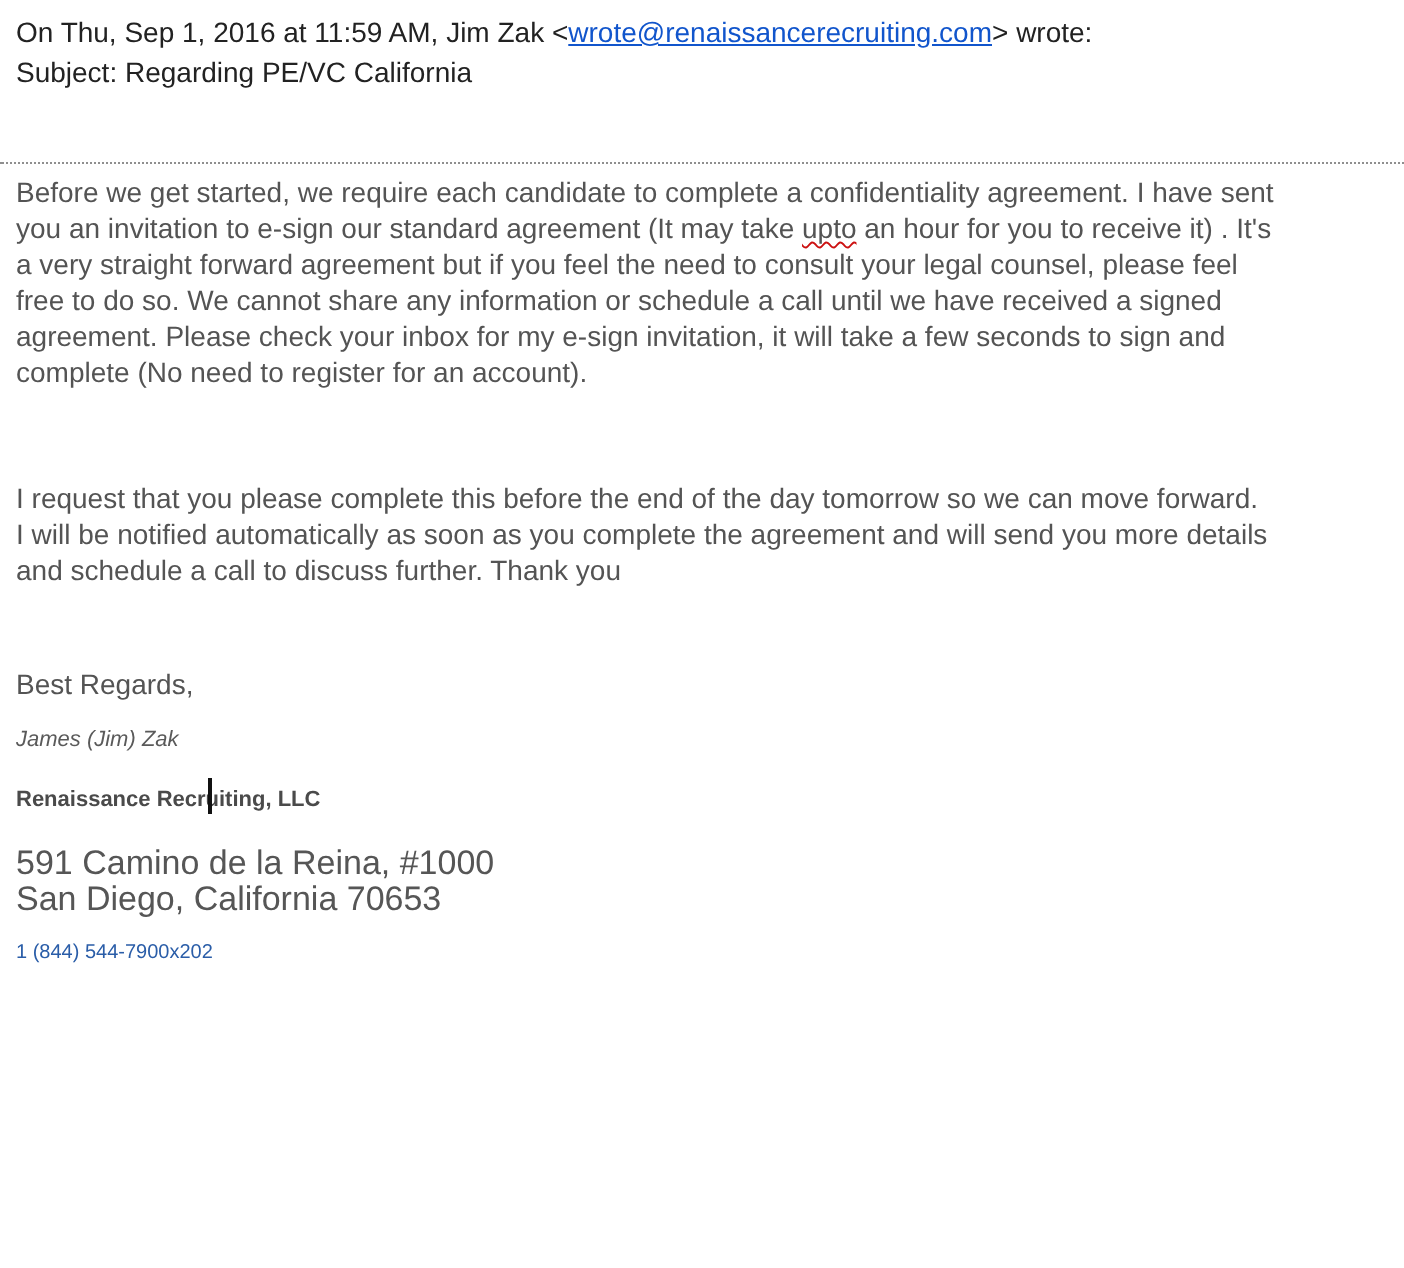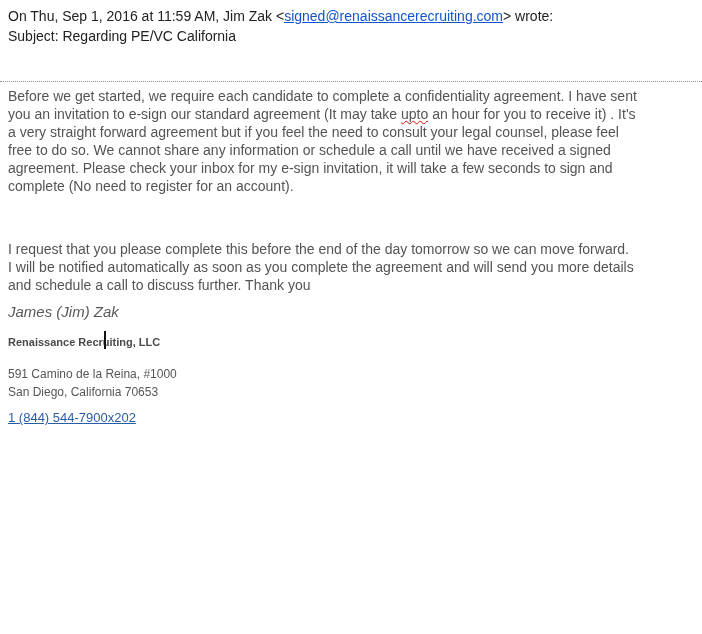--- a/index.html
+++ b/index.html
@@ -87,21 +87,21 @@
   }
   .para3 { margin-top: 45px; }
   .closing {
     margin-top: 38px;
     font-size: 14px;
     line-height: 20px;
     color: #545454;
   }
   .sig-name {
     margin-top: 8px;
-    font-size: 15px;
+    font-size: 11px;
     line-height: 20px;
     font-style: italic;
     color: #5a5a5a;
   }
   .linkedin-line { margin-top: 5px; line-height: 14px; }
   a.linkedin-link {
     font-size: 11px;
     font-weight: bold;
     color: #2a5da8;
     text-decoration: underline;
@@ -118,56 +118,56 @@
   .text-cursor {
     position: absolute;
     left: 96px;
     top: -2px;
     width: 1.5px;
     height: 18px;
     background: #111111;
   }
   .address {
     margin-top: 14px;
-    font-size: 12px;
+    font-size: 17px;
     line-height: 18px;
     color: #565656;
     white-space: pre-wrap;
   }
   .phone-line { margin-top: 7px; line-height: 18px; }
   a.phone-link {
-    font-size: 13px;
+    font-size: 10px;
     color: #2a5da8;
-    text-decoration: underline;
   }
 </style>
 </head>
 <body>
 
 <div class="email-body">
 
-  <p class="header-line"><span>On Thu, Sep 1, 2016 at 11:59 AM, Jim Zak &lt;</span><a class="link">signed@renaissancerecruiting.com</a><span>&gt; wrote:</span></p>
+  <p class="header-line"><span>On Thu, Sep 1, 2016 at 11:59 AM, Jim Zak &lt;</span><a class="link">wrote@renaissancerecruiting.com</a><span>&gt; wrote:</span></p>
 
   <p class="header-line">Subject: Regarding PE/VC California</p>
 
 
 
   <hr class="divider">
 
   <p class="para para2"><span>Before we get started, we require each candidate to complete a confidentiality agreement. I have sent
 you an invitation to e-sign our standard agreement (It may take </span><span class="misspelled">upto</span><span> an hour for you to receive it) . It's
 a very straight forward agreement but if you feel the need to consult your legal counsel, please feel
 free to do so. We cannot share any information or schedule a call until we have received a signed
 agreement. Please check your inbox for my e-sign invitation, it will take a few seconds to sign and
 complete (No need to register for an account).</span></p>
 
   <p class="para para3">I request that you please complete this before the end of the day tomorrow so we can move forward.
 I will be notified automatically as soon as you complete the agreement and will send you more details
 and schedule a call to discuss further. Thank you</p>
 
+  <p class="closing">Best Regards,</p>
 
   <p class="sig-name">James (Jim) Zak</p>
 
 
   <p class="company-line"><span>Renaissance Recruiting, LLC</span><span class="text-cursor"></span></p>
 
   <p class="address"><span>591 Camino de la Reina, #1000</span><br><span>San Diego, California 70653</span></p>
 
   <p class="phone-line"><a class="phone-link">1 (844) 544-7900x202</a></p>
 

